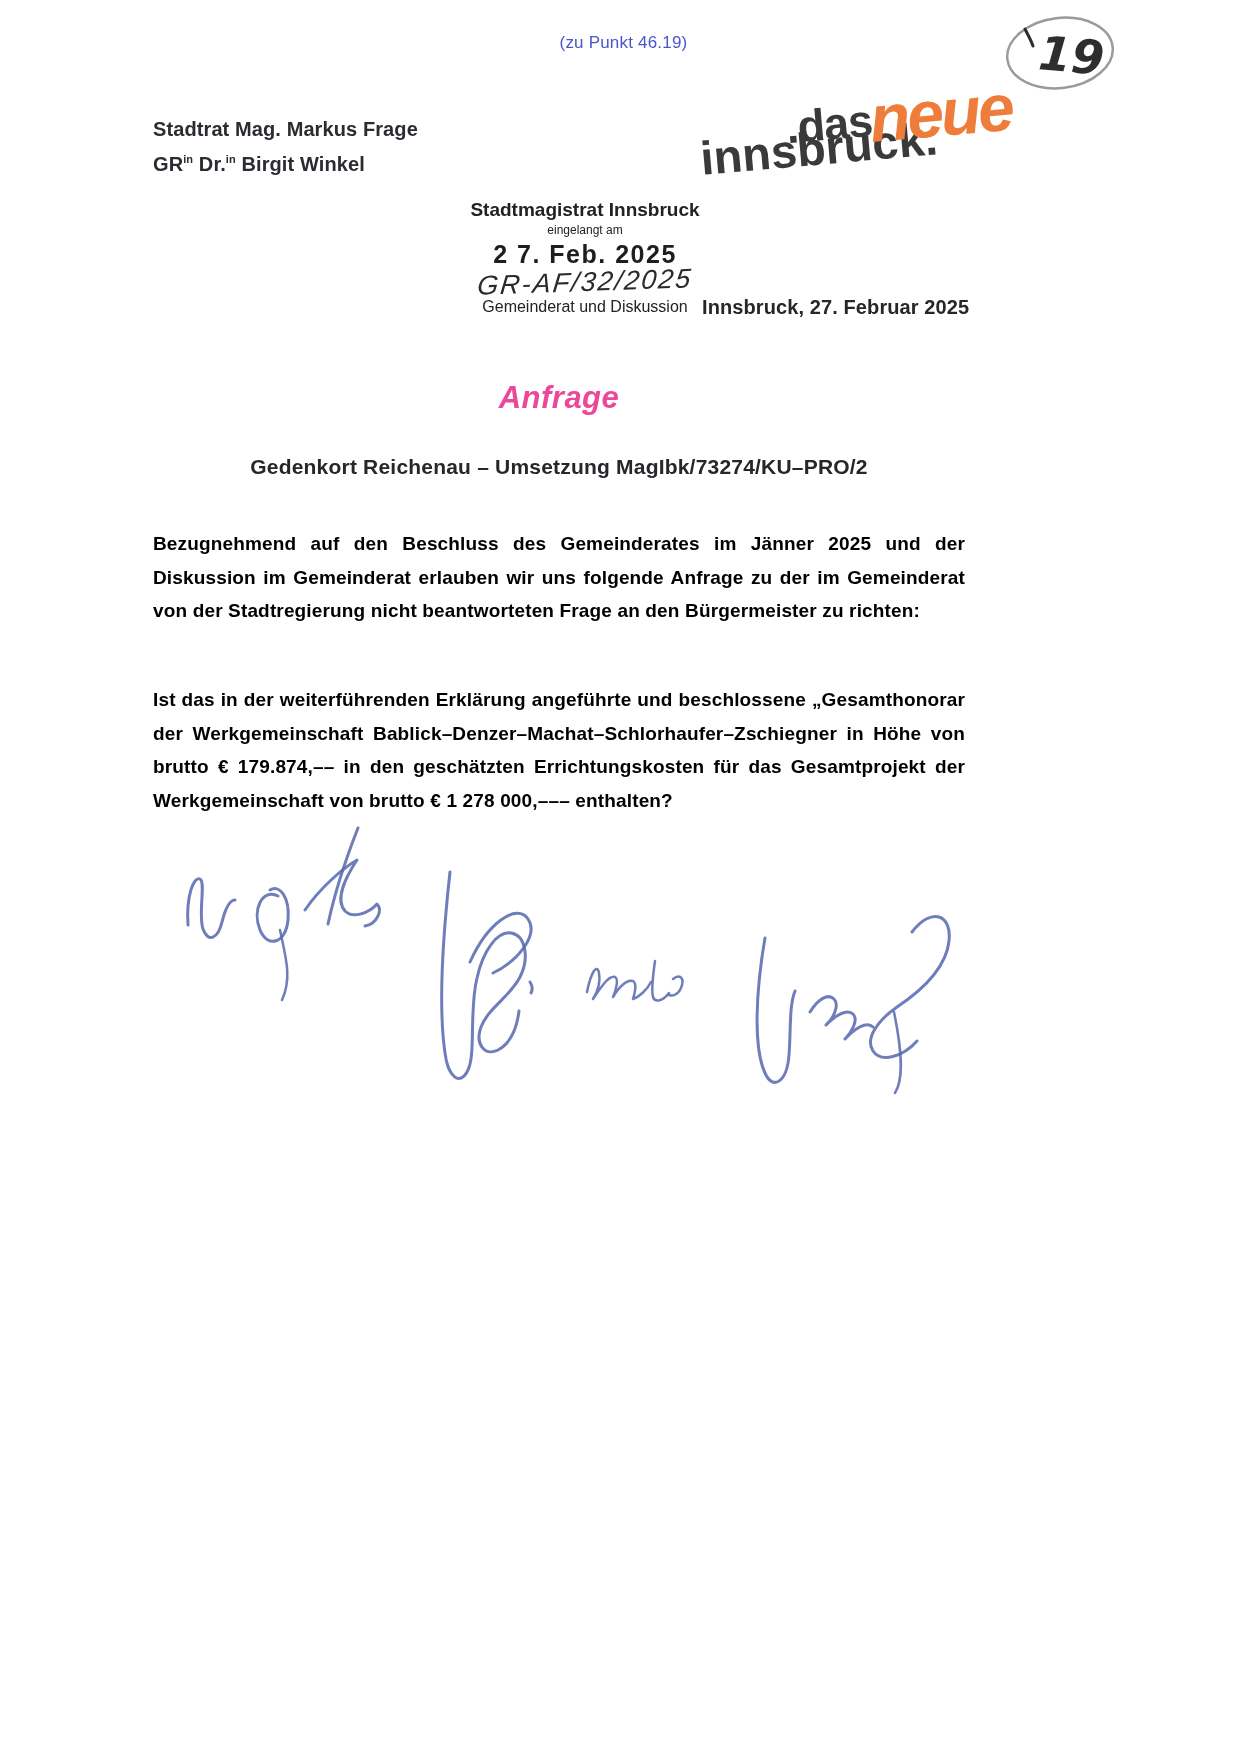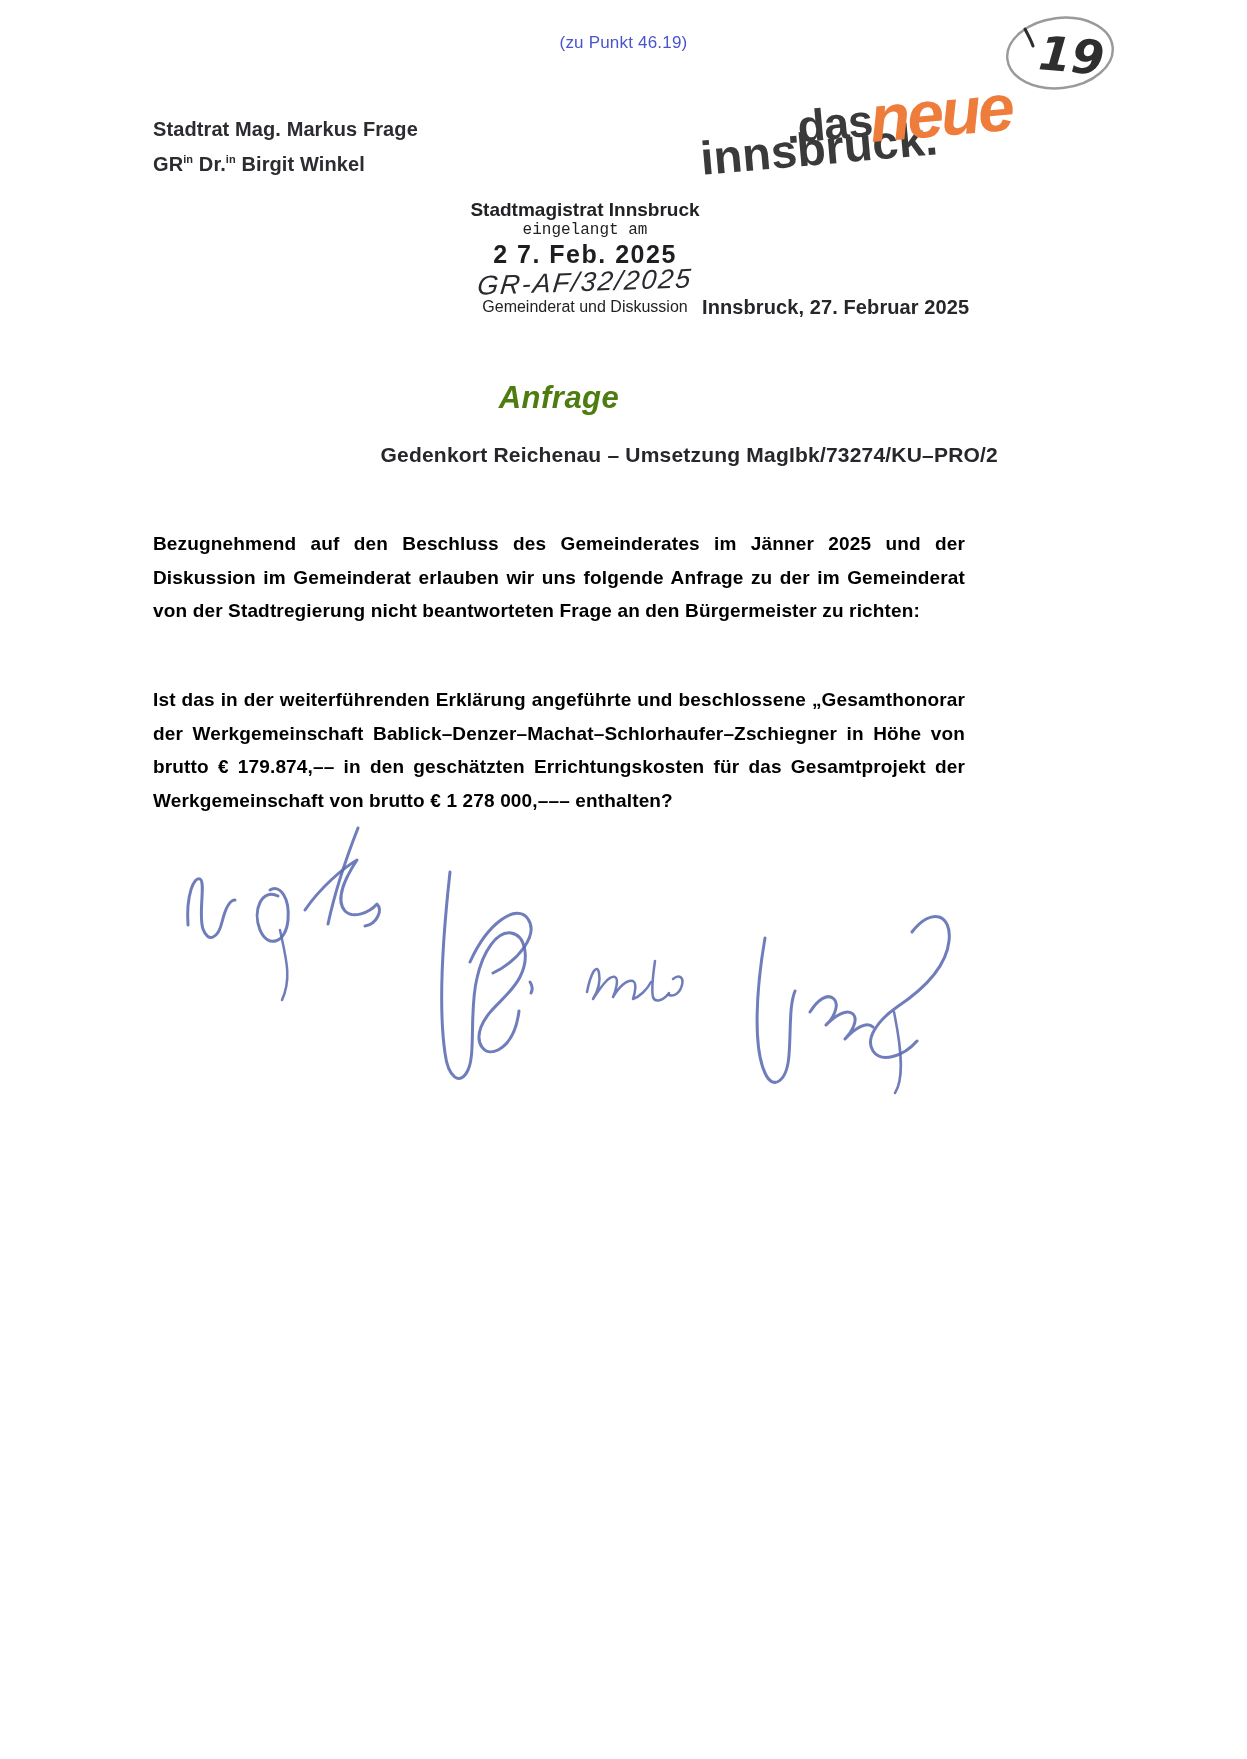--- a/index.html
+++ b/index.html
@@ -41,44 +41,44 @@
   }
   .logo .w3{
     display:block;margin-top:-26px;
     font-size:47px;font-weight:800;color:#3a3a3a;letter-spacing:0px;
   }
   .stamp{
     position:absolute;top:200px;left:465px;width:240px;
     text-align:center;color:#222226;
   }
   .stamp .s-office{font-size:19px;font-weight:600;line-height:20px;}
-  .stamp .s-received{font-size:16px;font-weight:500;line-height:20px;font-family:Liberation Mono, monospace;}
+  .stamp .s-received{font-size:12px;font-weight:500;line-height:20px;}
   .stamp .s-date{
     font-size:25px;font-weight:700;letter-spacing:1.5px;
     white-space:nowrap;color:#1e1e22;
   }
   .stamp .s-case{
     font-size:27px;font-style:italic;font-weight:500;letter-spacing:2px;
     white-space:nowrap;transform:rotate(-2deg) skewX(-8deg);
     color:#2a2a2e;margin-top:-2px;
   }
   .stamp .s-dept{font-size:16px;font-weight:500;margin-top:0px;white-space:nowrap;}
   .dateline{
     position:absolute;top:296px;left:702px;
     font-size:20px;font-weight:700;letter-spacing:.1px;
   }
   .title{
     position:absolute;top:380px;left:153px;width:812px;
     text-align:center;
     font-size:31px;font-weight:800;font-style:italic;
-    letter-spacing:.5px;color:#4d7c0f;
+    letter-spacing:.5px;color:#ec4899;
   }
   .subject{
-    position:absolute;top:443px;left:120px;width:878px;
-    text-align:right;
+    position:absolute;top:455px;left:120px;width:878px;
+    text-align:center;
     font-size:21px;font-weight:700;letter-spacing:.2px;
   }
   .para{
     position:absolute;left:153px;width:812px;
     font-size:19px;font-weight:600;line-height:33.5px;
     text-align:justify;letter-spacing:.15px;color:#000000;
   }
   .para1{top:527px;}
   .para2{top:683px;}
   .signatures-svg{position:absolute;top:810px;left:150px;}

